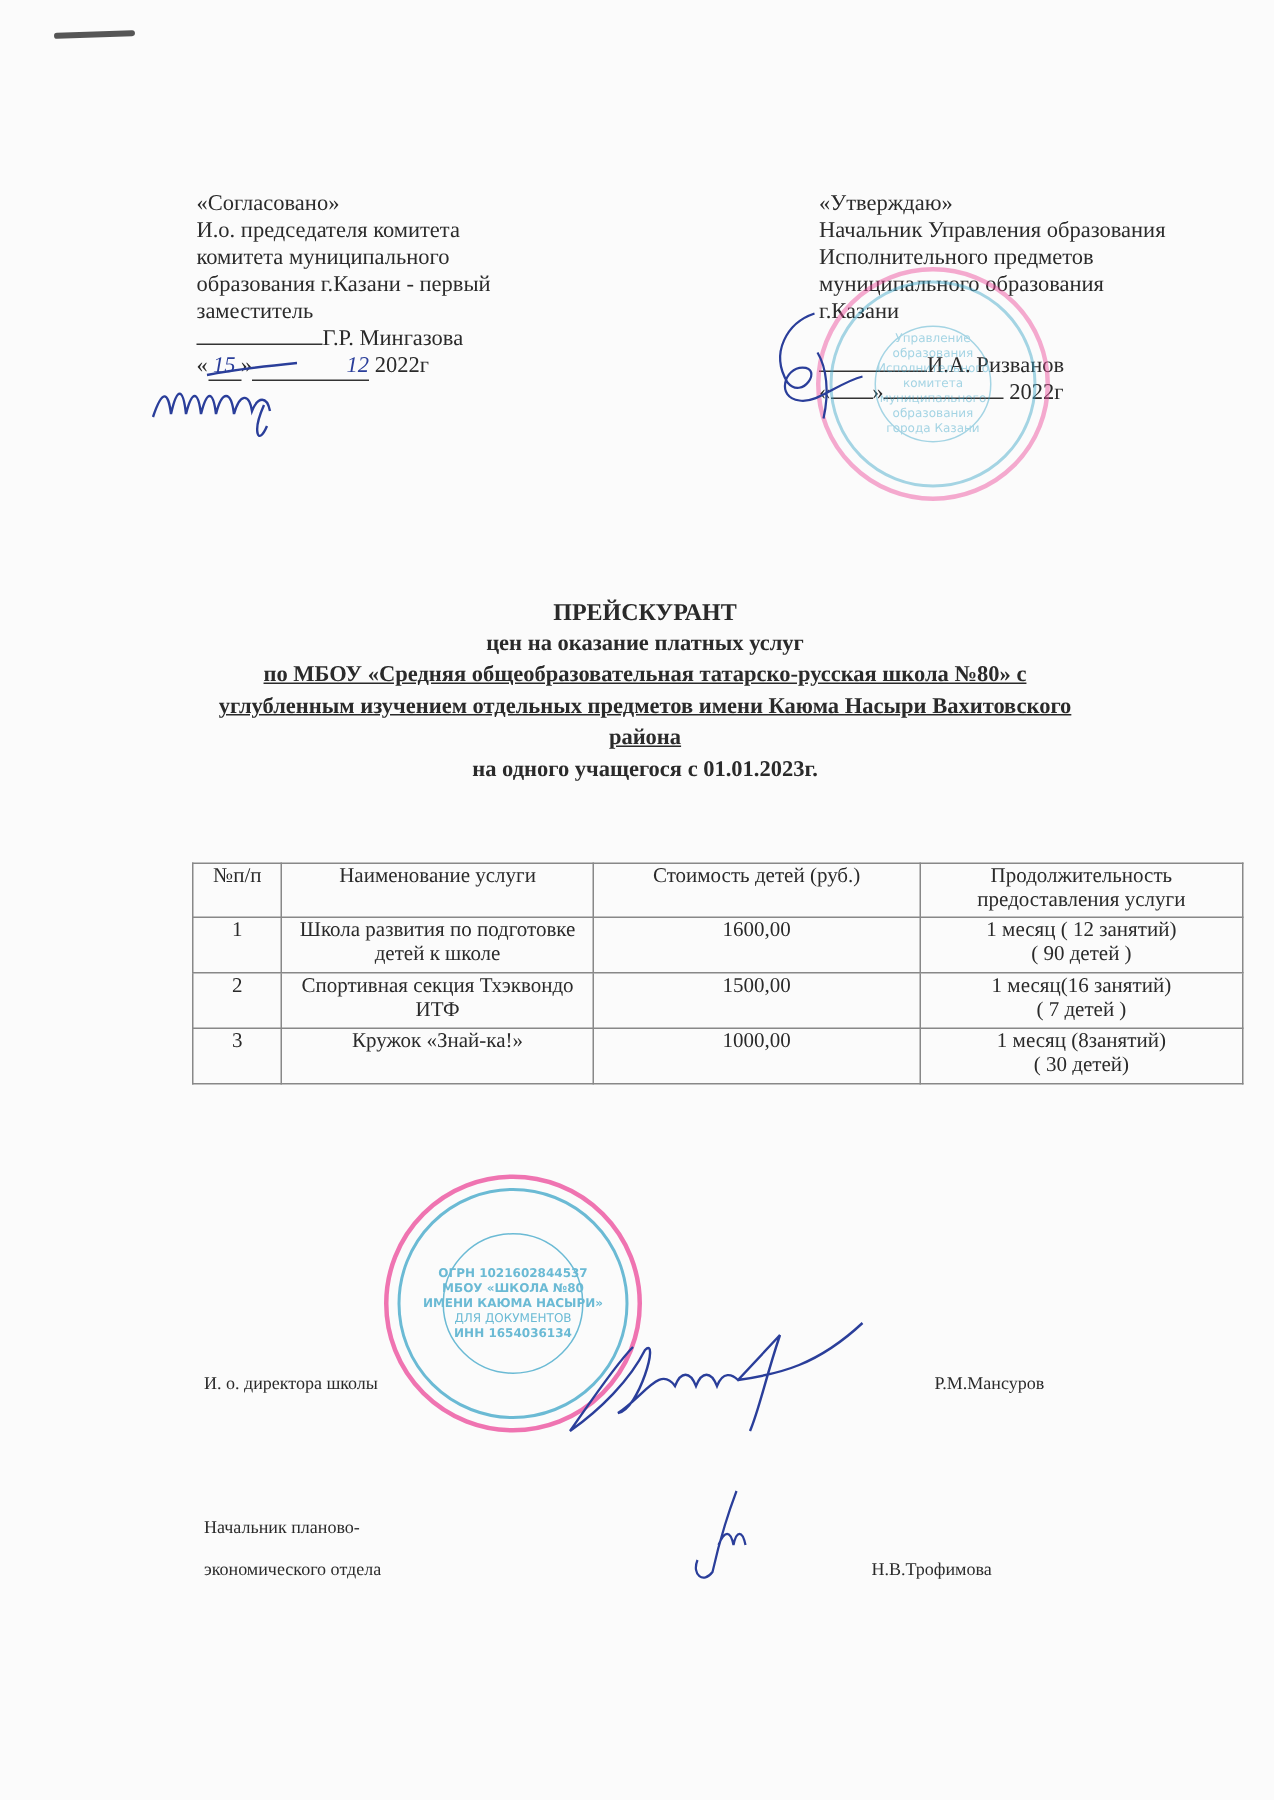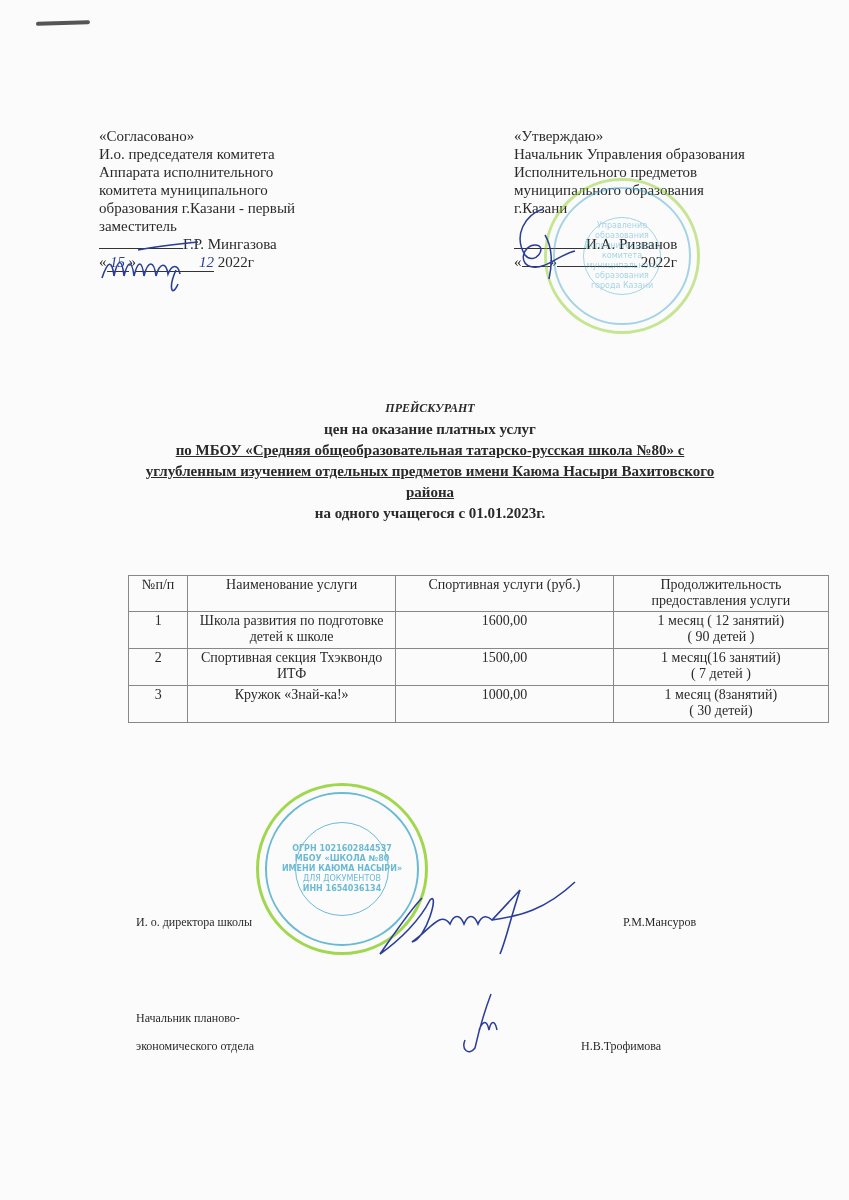--- a/index.html
+++ b/index.html
@@ -3,50 +3,49 @@
 <meta charset="utf-8">
 <style>
   html, body { margin: 0; padding: 0; }
   body {
     width: 849px; height: 1200px; position: relative; overflow: hidden;
     background: #fbfbfb;
     font-family: "Liberation Serif", "DejaVu Serif", serif;
     color: #2a2a2a;
   }
   .scan-mark { position: absolute; left: 36px; top: 21px; width: 54px; height: 4px; background: #555; border-radius: 2px; transform: rotate(-2deg); }
-  .block { position: absolute; font-size: 15px; line-height: 18px; }
+  .block { position: absolute; font-size: 15px; line-height: 18px; margin-left: 32px; }
   .left-block { left: 99px; top: 127px; width: 260px; }
   .right-block { left: 514px; top: 127px; width: 300px; }
   .line { white-space: nowrap; }
   .sig-line { display: inline-block; border-bottom: 1px solid #333; vertical-align: baseline; }
   .hand { color: #2a3e9a; font-style: italic; }
   .title-block { position: absolute; left: 100px; top: 398px; width: 660px; text-align: center; font-weight: bold; font-size: 15px; line-height: 21px; }
-  .title-block .main { font-size: 12px; font-style: italic; }
+  .title-block .main { font-size: 16px; }
   .u { text-decoration: underline; }
   table.price { position: absolute; left: 128px; top: 563px; width: 701px; border-collapse: collapse; font-size: 14px; line-height: 16px; margin-top: 12px; }
   table.price th, table.price td { border: 1px solid #888; text-align: center; vertical-align: top; font-weight: normal; padding: 1px 3px; }
   table.price th { height: 33px; }
   table.price td { height: 34px; }
   .col1 { width: 53px; } .col2 { width: 203px; } .col3 { width: 214px; } .col4 { width: 210px; }
   .sign-row { position: absolute; font-size: 12px; line-height: 20px; }
-  .stamp { position: absolute; border-radius: 50%; border: 3px solid #84cc16; opacity: 0.75; }
+  .stamp { position: absolute; border-radius: 50%; border: 3px solid #ec4899; opacity: 0.75; }
   .stamp::before { content: ""; position: absolute; inset: 6px; border-radius: 50%; border: 2px solid #3ba5c8; }
   .stamp::after { content: ""; position: absolute; inset: 36px; border-radius: 50%; border: 1.5px solid #3ba5c8; }
   .stamp-inner { position: absolute; left: 0; right: 0; top: 50%; transform: translateY(-50%); text-align: center; font-family: "DejaVu Sans", sans-serif; color: #3ba5c8; font-size: 8px; line-height: 10px; font-weight: bold; }
   .signature { position: absolute; }
 </style>
 </head>
 <body>
 
 <div class="scan-mark"></div>
 
 <div class="block left-block">
   <div class="line">«Согласовано»</div>
   <div class="line">И.о.  председателя комитета</div>
-  <div class="line">Аппарата исполнительного</div>
   <div class="line">комитета муниципального</div>
   <div class="line">образования г.Казани - первый</div>
   <div class="line">заместитель</div>
   <div class="line">
     <span class="sig-line" style="width:84px"></span><span>Г.Р. Мингазова</span>
   </div>
   <div class="line">
     <span>«</span><span class="sig-line hand" style="width:22px;text-align:center">15</span><span>»</span><span class="sig-line hand" style="width:78px;text-align:right">12</span>
     <span>2022г</span>
   </div>
@@ -92,21 +91,21 @@
   <div class="u">углубленным изучением отдельных предметов имени Каюма Насыри Вахитовского</div>
   <div class="u">района</div>
   <div>на одного учащегося с 01.01.2023г.</div>
 </div>
 
 <table class="price">
   <thead>
     <tr>
       <th class="col1">№п/п</th>
       <th class="col2">Наименование услуги</th>
-      <th class="col3">Спортивная услуги (руб.)</th>
+      <th class="col3">Стоимость детей (руб.)</th>
       <th class="col4">Продолжительность предоставления услуги</th>
     </tr>
   </thead>
   <tbody>
     <tr>
       <td>1</td>
       <td>Школа развития  по подготовке детей к школе</td>
       <td>1600,00</td>
       <td>
           <div>1 месяц ( 12 занятий)</div>

